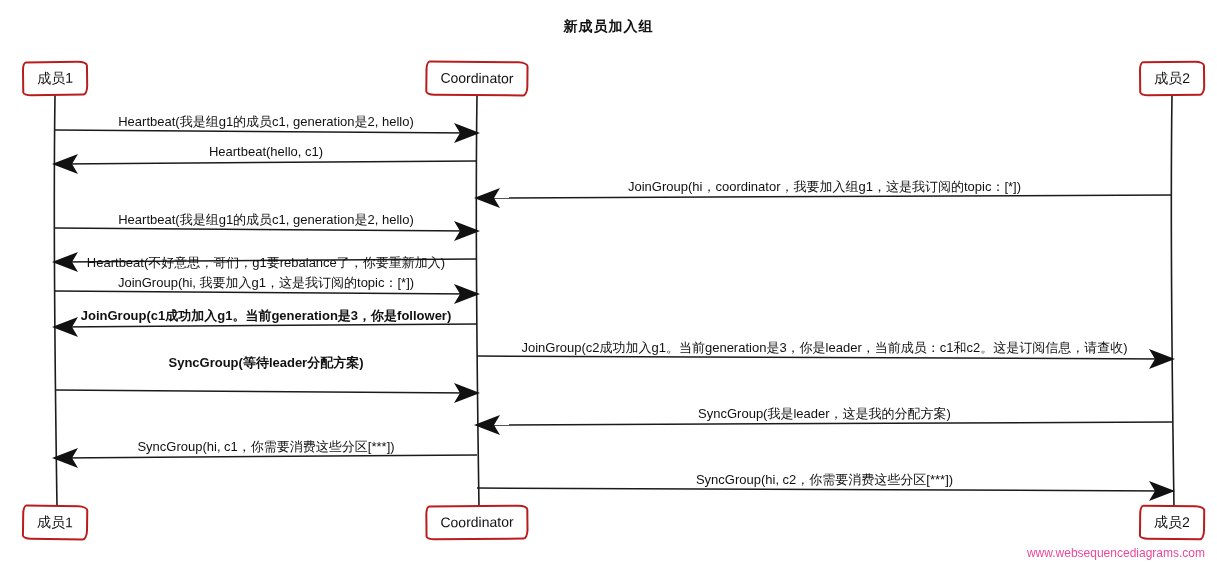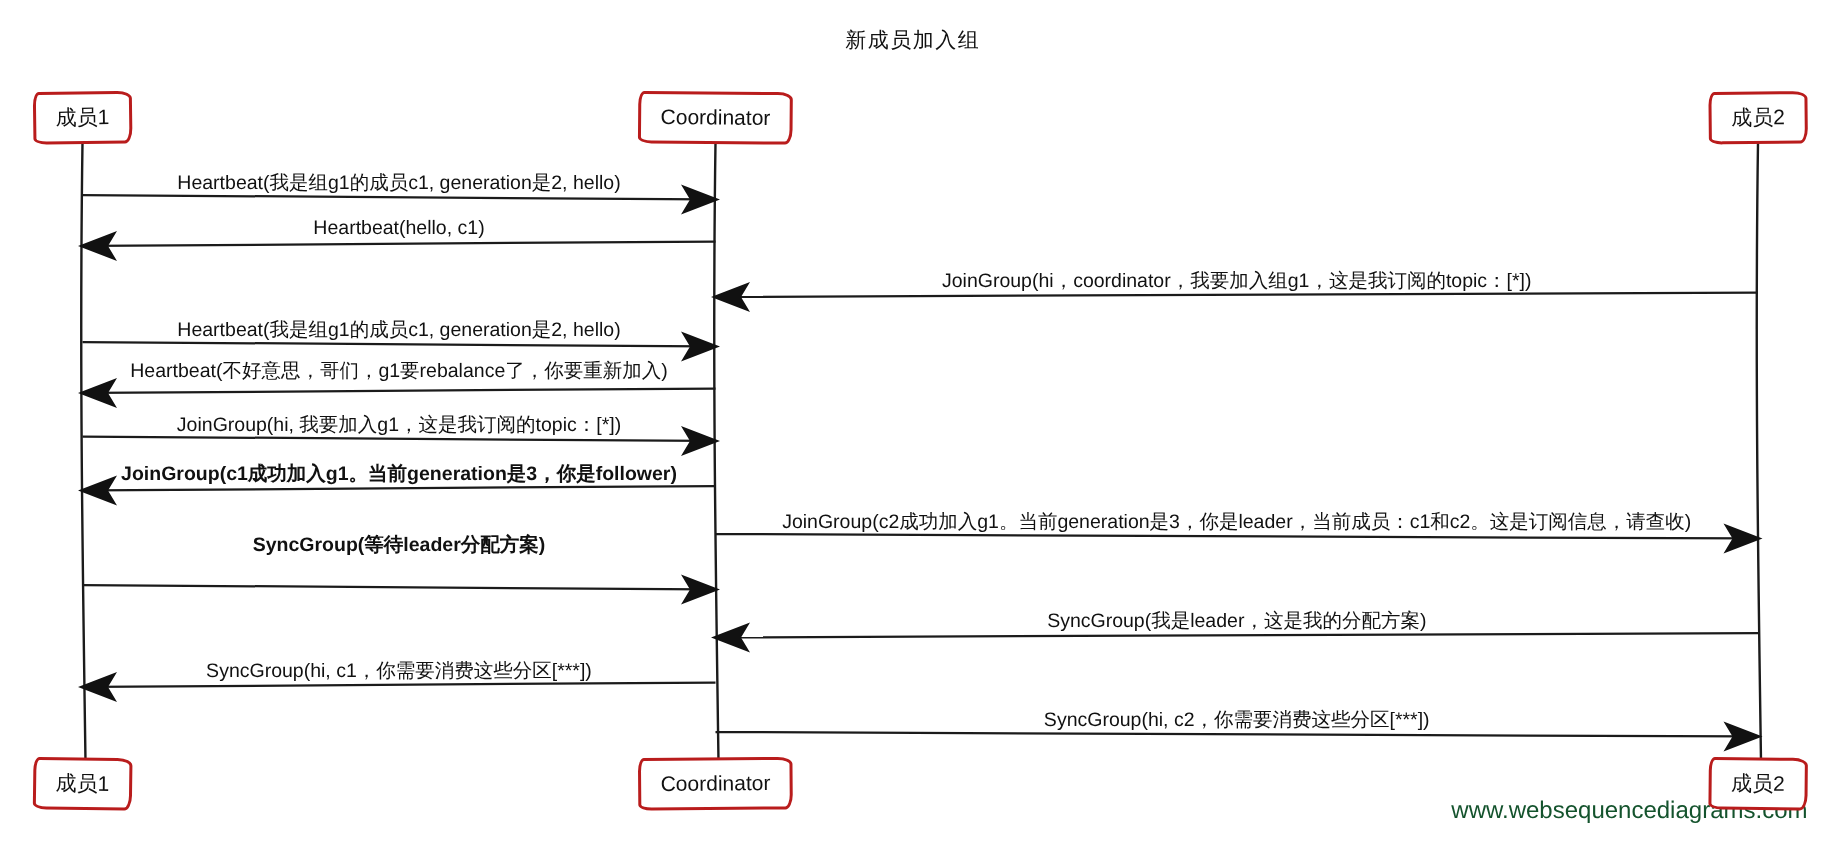--- a/index.html
+++ b/index.html
@@ -12,21 +12,21 @@
     font-family: "Liberation Sans", sans-serif;
     color: #111;
   }
   #title {
     position: absolute;
     top: 18px;
     left: 0;
     width: 100%;
     text-align: center;
     font-size: 14px;
-    font-weight: normal;
+    font-weight: bold;
     letter-spacing: 1px;
   }
   #lines {
     position: absolute;
     top: 0; left: 0;
   }
   .actor-box {
     position: absolute;
     transform: translateX(-50%);
     background: #fff;
@@ -43,23 +43,23 @@
     position: absolute;
     transform: translateX(-50%);
     font-size: 13px;
     white-space: nowrap;
     background: transparent;
     z-index: 2;
   }
   #watermark {
     position: absolute;
     right: 12px;
-    bottom: 16px;
-    font-size: 16px;
-    color: #14532d;
+    bottom: 6px;
+    font-size: 12px;
+    color: #ec4899;
   }
 </style>
 </head>
 <body>
 
 <div id="canvas">
   <div id="title">新成员加入组</div>
   <svg id="lines" width="1217" height="566" viewBox="0 0 1217 566">
       <path d="M 55,95 C 53.00045113785398,235 54.9150639305661,367 56.99594098037456,507" stroke="#1b1b1b" stroke-width="1.6" fill="none"></path>
       <path d="M 477.00177631361146,95 C 475.0004896532828,235 476.91328925299825,367 478.9958270808729,507" stroke="#1b1b1b" stroke-width="1.6" fill="none"></path>
@@ -93,21 +93,21 @@
       <div class="actor-box" style="left: 55px; top: 61px; transform: translateX(-50%) rotate(-0.8deg);">成员1</div>
       <div class="actor-box" style="left: 55px; top: 505px; transform: translateX(-50%) rotate(0.8deg);">成员1</div>
       <div class="actor-box" style="left: 477px; top: 61px; transform: translateX(-50%) rotate(0.5deg);">Coordinator</div>
       <div class="actor-box" style="left: 477px; top: 505px; transform: translateX(-50%) rotate(-0.5deg);">Coordinator</div>
       <div class="actor-box" style="left: 1172px; top: 61px; transform: translateX(-50%) rotate(-0.6deg);">成员2</div>
       <div class="actor-box" style="left: 1172px; top: 505px; transform: translateX(-50%) rotate(0.6deg);">成员2</div>
       <div class="msg-label" style="left: 266px; top: 113px;">Heartbeat(我是组g1的成员c1, generation是2, hello)</div>
       <div class="msg-label" style="left: 266px; top: 144px;">Heartbeat(hello, c1)</div>
       <div class="msg-label" style="left: 824.5px; top: 178px;">JoinGroup(hi，coordinator，我要加入组g1，这是我订阅的topic：[*])</div>
       <div class="msg-label" style="left: 266px; top: 211px;">Heartbeat(我是组g1的成员c1, generation是2, hello)</div>
-      <div class="msg-label" style="left: 266px; top: 238px;">Heartbeat(不好意思，哥们，g1要rebalance了，你要重新加入)</div>
+      <div class="msg-label" style="left: 266px; top: 254px;">Heartbeat(不好意思，哥们，g1要rebalance了，你要重新加入)</div>
       <div class="msg-label" style="left: 266px; top: 274px;">JoinGroup(hi, 我要加入g1，这是我订阅的topic：[*])</div>
       <div class="msg-label" style="left: 266px; top: 307px; font-weight: bold;">JoinGroup(c1成功加入g1。当前generation是3，你是follower)</div>
       <div class="msg-label" style="left: 824.5px; top: 339px;">JoinGroup(c2成功加入g1。当前generation是3，你是leader，当前成员：c1和c2。这是订阅信息，请查收)</div>
       <div class="msg-label" style="left: 266px; top: 354px; font-weight: bold;">SyncGroup(等待leader分配方案)</div>
       <div class="msg-label" style="left: 824.5px; top: 405px;">SyncGroup(我是leader，这是我的分配方案)</div>
       <div class="msg-label" style="left: 266px; top: 438px;">SyncGroup(hi, c1，你需要消费这些分区[***])</div>
       <div class="msg-label" style="left: 824.5px; top: 471px;">SyncGroup(hi, c2，你需要消费这些分区[***])</div>
     </div>
   <div id="watermark">www.websequencediagrams.com</div>
 </div>

